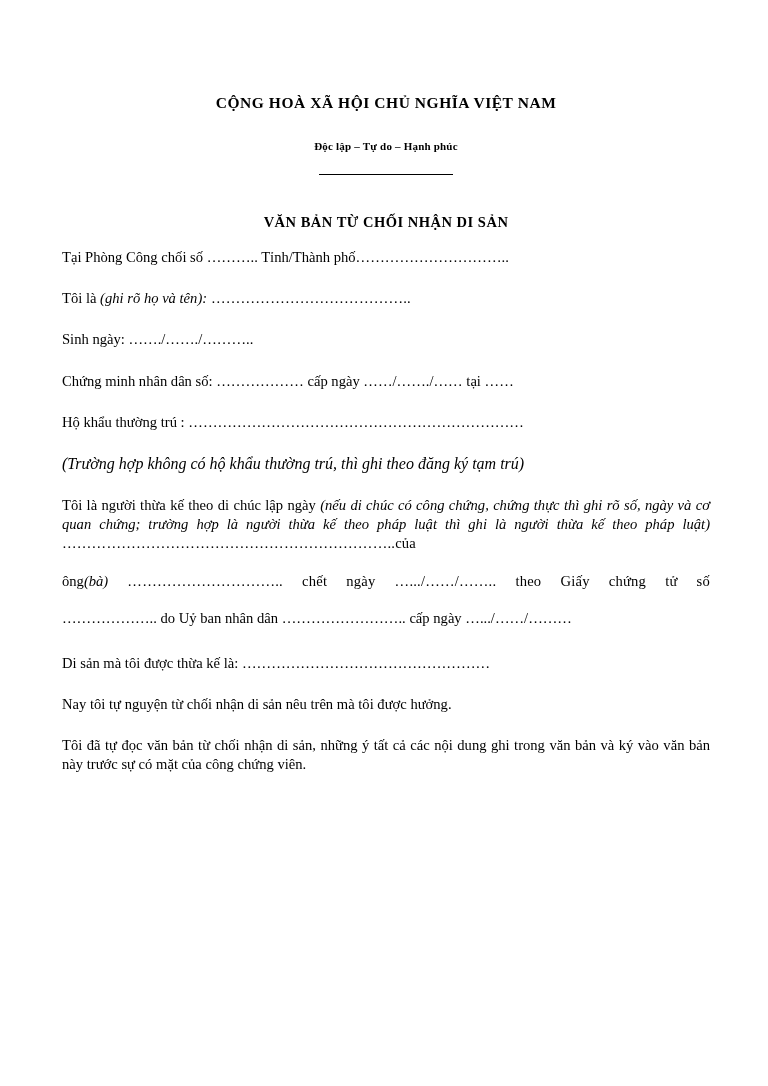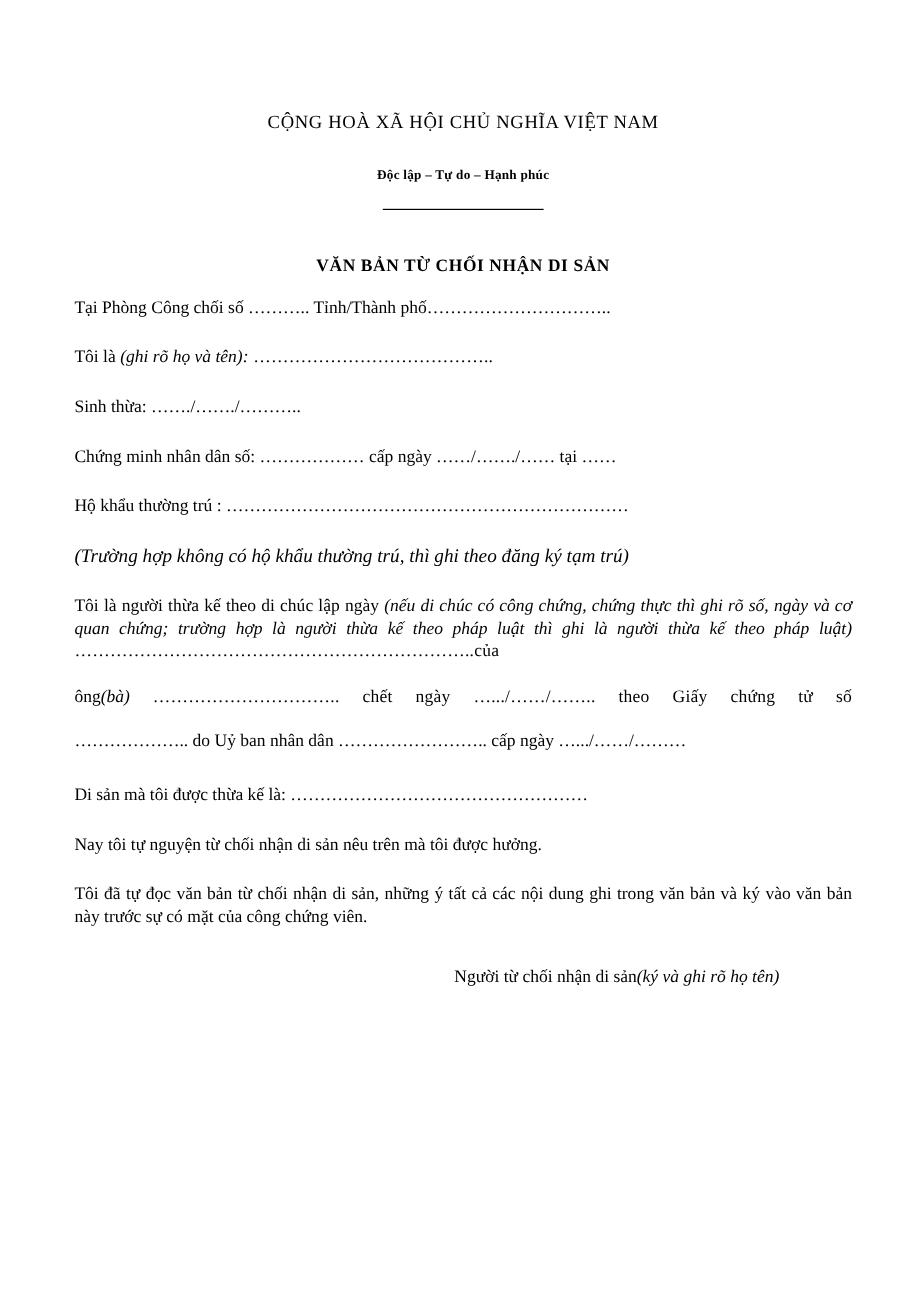--- a/index.html
+++ b/index.html
@@ -30,21 +30,21 @@
   
   .header {
     position: absolute;
     left: 62px;
     top: 94px;
     width: 648px;
     text-align: center;
   }
   .national-title {
     font-size: 15.5px;
-    font-weight: normal;
+    font-weight: bold;
     letter-spacing: 0.55px;
     line-height: 1.2;
     white-space: nowrap;
   }
   .motto {
     font-size: 11px;
     font-weight: bold;
     letter-spacing: 0.2px;
     margin-top: 27px;
     line-height: 1.2;
@@ -151,21 +151,21 @@
   </div>
 
   <div class="body">
 
     <p class="line">Tại Phòng Công chối số ……….. Tỉnh/Thành phố…………………………..</p>
 
     <p class="line">
       <span>Tôi là </span><i>(ghi rõ họ và tên):</i><span class="dots"> …………………………………..</span>
     </p>
 
-    <p class="line">Sinh thừa: ……./……./………..</p>
+    <p class="line">Sinh ngày: ……./……./………..</p>
 
     <p class="line">Chứng minh nhân dân số: ……………… cấp ngày ……/……./…… tại ……</p>
 
     <p class="line">Hộ khẩu thường trú : ……………………………………………………………</p>
 
     <p class="note-italic">(Trường hợp không có hộ khẩu thường trú, thì ghi theo đăng ký tạm trú)</p>
 
     <div class="para heir">
       <span class="stretch-last"><span>Tôi là người thừa kế theo di chúc lập ngày </span><i>(nếu di chúc có công chứng, chứng thực thì ghi rõ số, ngày và cơ quan chứng; trường hợp là người thừa kế theo pháp luật thì ghi là người thừa kế theo pháp luật)</i><span class="dots"> …………………………………………………………..của</span></span>
       <span class="stretch-last"><span>ông</span><i>(bà)</i><span class="dots"> ………………………….. chết ngày ….../……/…….. theo Giấy chứng tử số</span></span>
@@ -174,17 +174,14 @@
 
     <p class="line">Di sản mà tôi được thừa kế là: ……………………………………………</p>
 
     <p class="line">Nay tôi tự nguyện từ chối nhận di sản nêu trên mà tôi được hưởng.</p>
 
 
     <p class="para tight">Tôi đã tự đọc văn bản từ chối nhận di sản, những ý tất cả các nội dung ghi trong văn bản và ký vào văn bản này trước sự có mặt của công chứng viên.</p>
 
   </div>
 
-  <div class="sig-row">
-    <span class="sig-inner"><span>Người từ chối nhận di sản</span><i>(ký và ghi rõ họ tên)</i></span>
-  </div>
 
 </div>
 
 </body></html>

